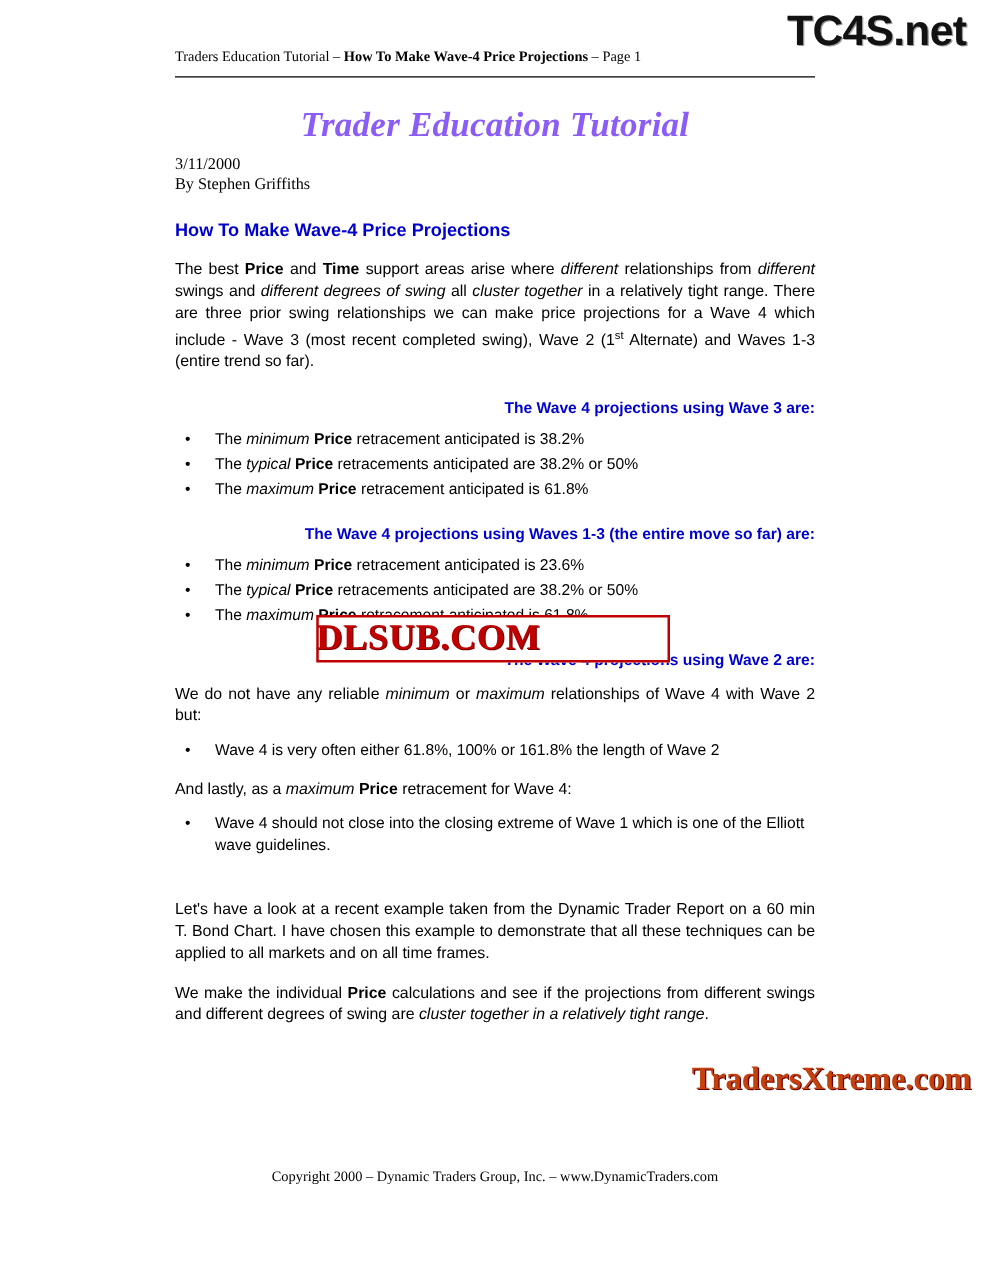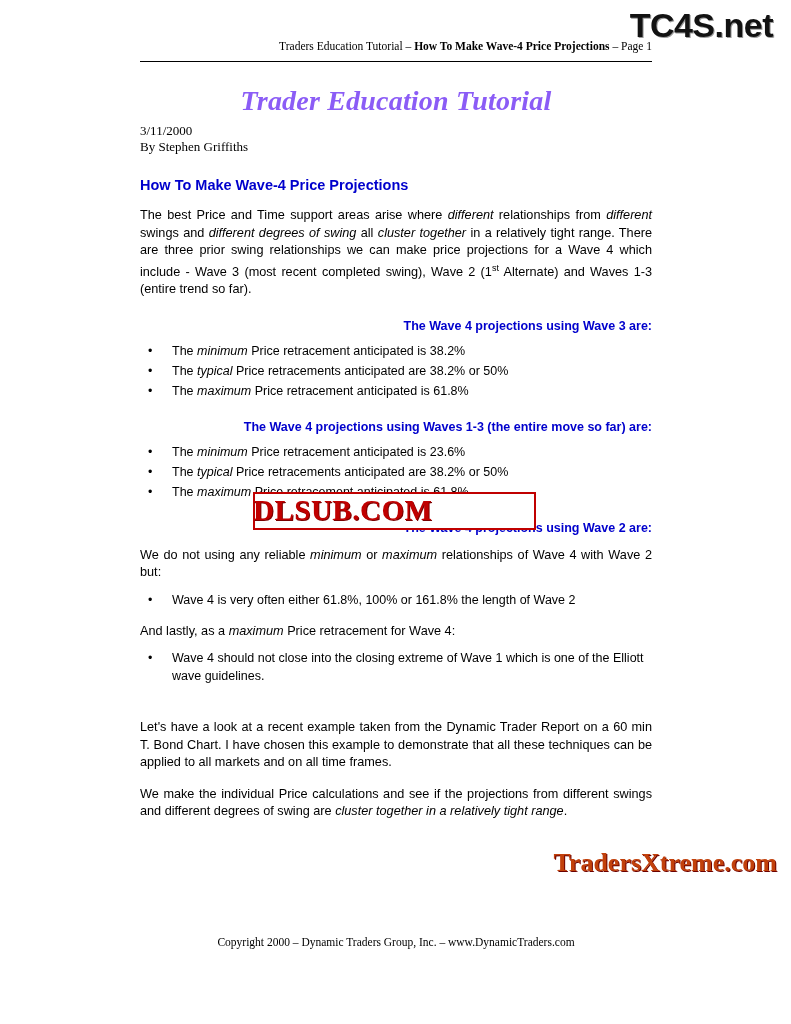--- a/index.html
+++ b/index.html
@@ -36,21 +36,21 @@
     letter-spacing: -0.5px;
     text-shadow: 1px 1px 0 #9a9a9a;
   }
 
   
   .header {
     position: absolute;
     left: 140px;
     top: 40px;
     width: 512px;
-    text-align: right;
+    text-align: left;
     font-family: "Liberation Serif", serif;
     font-size: 11.5px;
     color: #000;
   }
   .header b { font-weight: bold; }
   .header-rule {
     position: absolute;
     left: 140px;
     top: 61px;
     width: 512px;
@@ -121,21 +121,21 @@
     line-height: 18px;
     padding-left: 32px;
     margin: 0 0 2px 0;
   }
   ul.bullets li:before {
     content: "\2022";
     position: absolute;
     left: 8px;
     top: 0;
   }
-  .b { font-weight: normal; }
+  .b { font-weight: bold; }
   .i { font-style: italic; }
   sup { font-size: 9px; vertical-align: super; }
 
   .gap { height: 18px; }
 
   
   .dlsub {
     position: absolute;
     left: 253px;
     top: 492px;
@@ -220,21 +220,21 @@
 
     <div class="sub">The Wave 4 projections using Waves 1-3 (the entire move so far) are:</div>
     <ul class="bullets">
       <li><span>The </span><span class="i">minimum</span><span> </span><span class="b">Price</span><span> retracement anticipated is 23.6%</span></li>
       <li><span>The </span><span class="i">typical</span><span> </span><span class="b">Price</span><span> retracements anticipated are 38.2% or 50%</span></li>
       <li><span>The </span><span class="i">maximum</span><span> </span><span class="b">Price</span><span> retracement anticipated is 61.8%</span></li>
     </ul>
 
     <div class="sub">The Wave 4 projections using Wave 2 are:</div>
 
-    <p class="body tight"><span>We do not using any reliable </span><span class="i">minimum</span><span> or  </span><span class="i">maximum</span><span> relationships of Wave 4 with Wave 2 but:</span></p>
+    <p class="body tight"><span>We do not have any reliable </span><span class="i">minimum</span><span> or  </span><span class="i">maximum</span><span> relationships of Wave 4 with Wave 2 but:</span></p>
 
     <ul class="bullets">
       <li>Wave 4 is very often either 61.8%, 100% or 161.8% the length of Wave 2</li>
     </ul>
 
     <p class="body"><span>And lastly, as a </span><span class="i">maximum</span><span> </span><span class="b">Price</span><span> retracement for Wave 4:</span></p>
 
     <ul class="bullets">
       <li>Wave 4 should not close into the closing extreme of Wave 1 which is one of the Elliott wave guidelines.</li>
     </ul>

